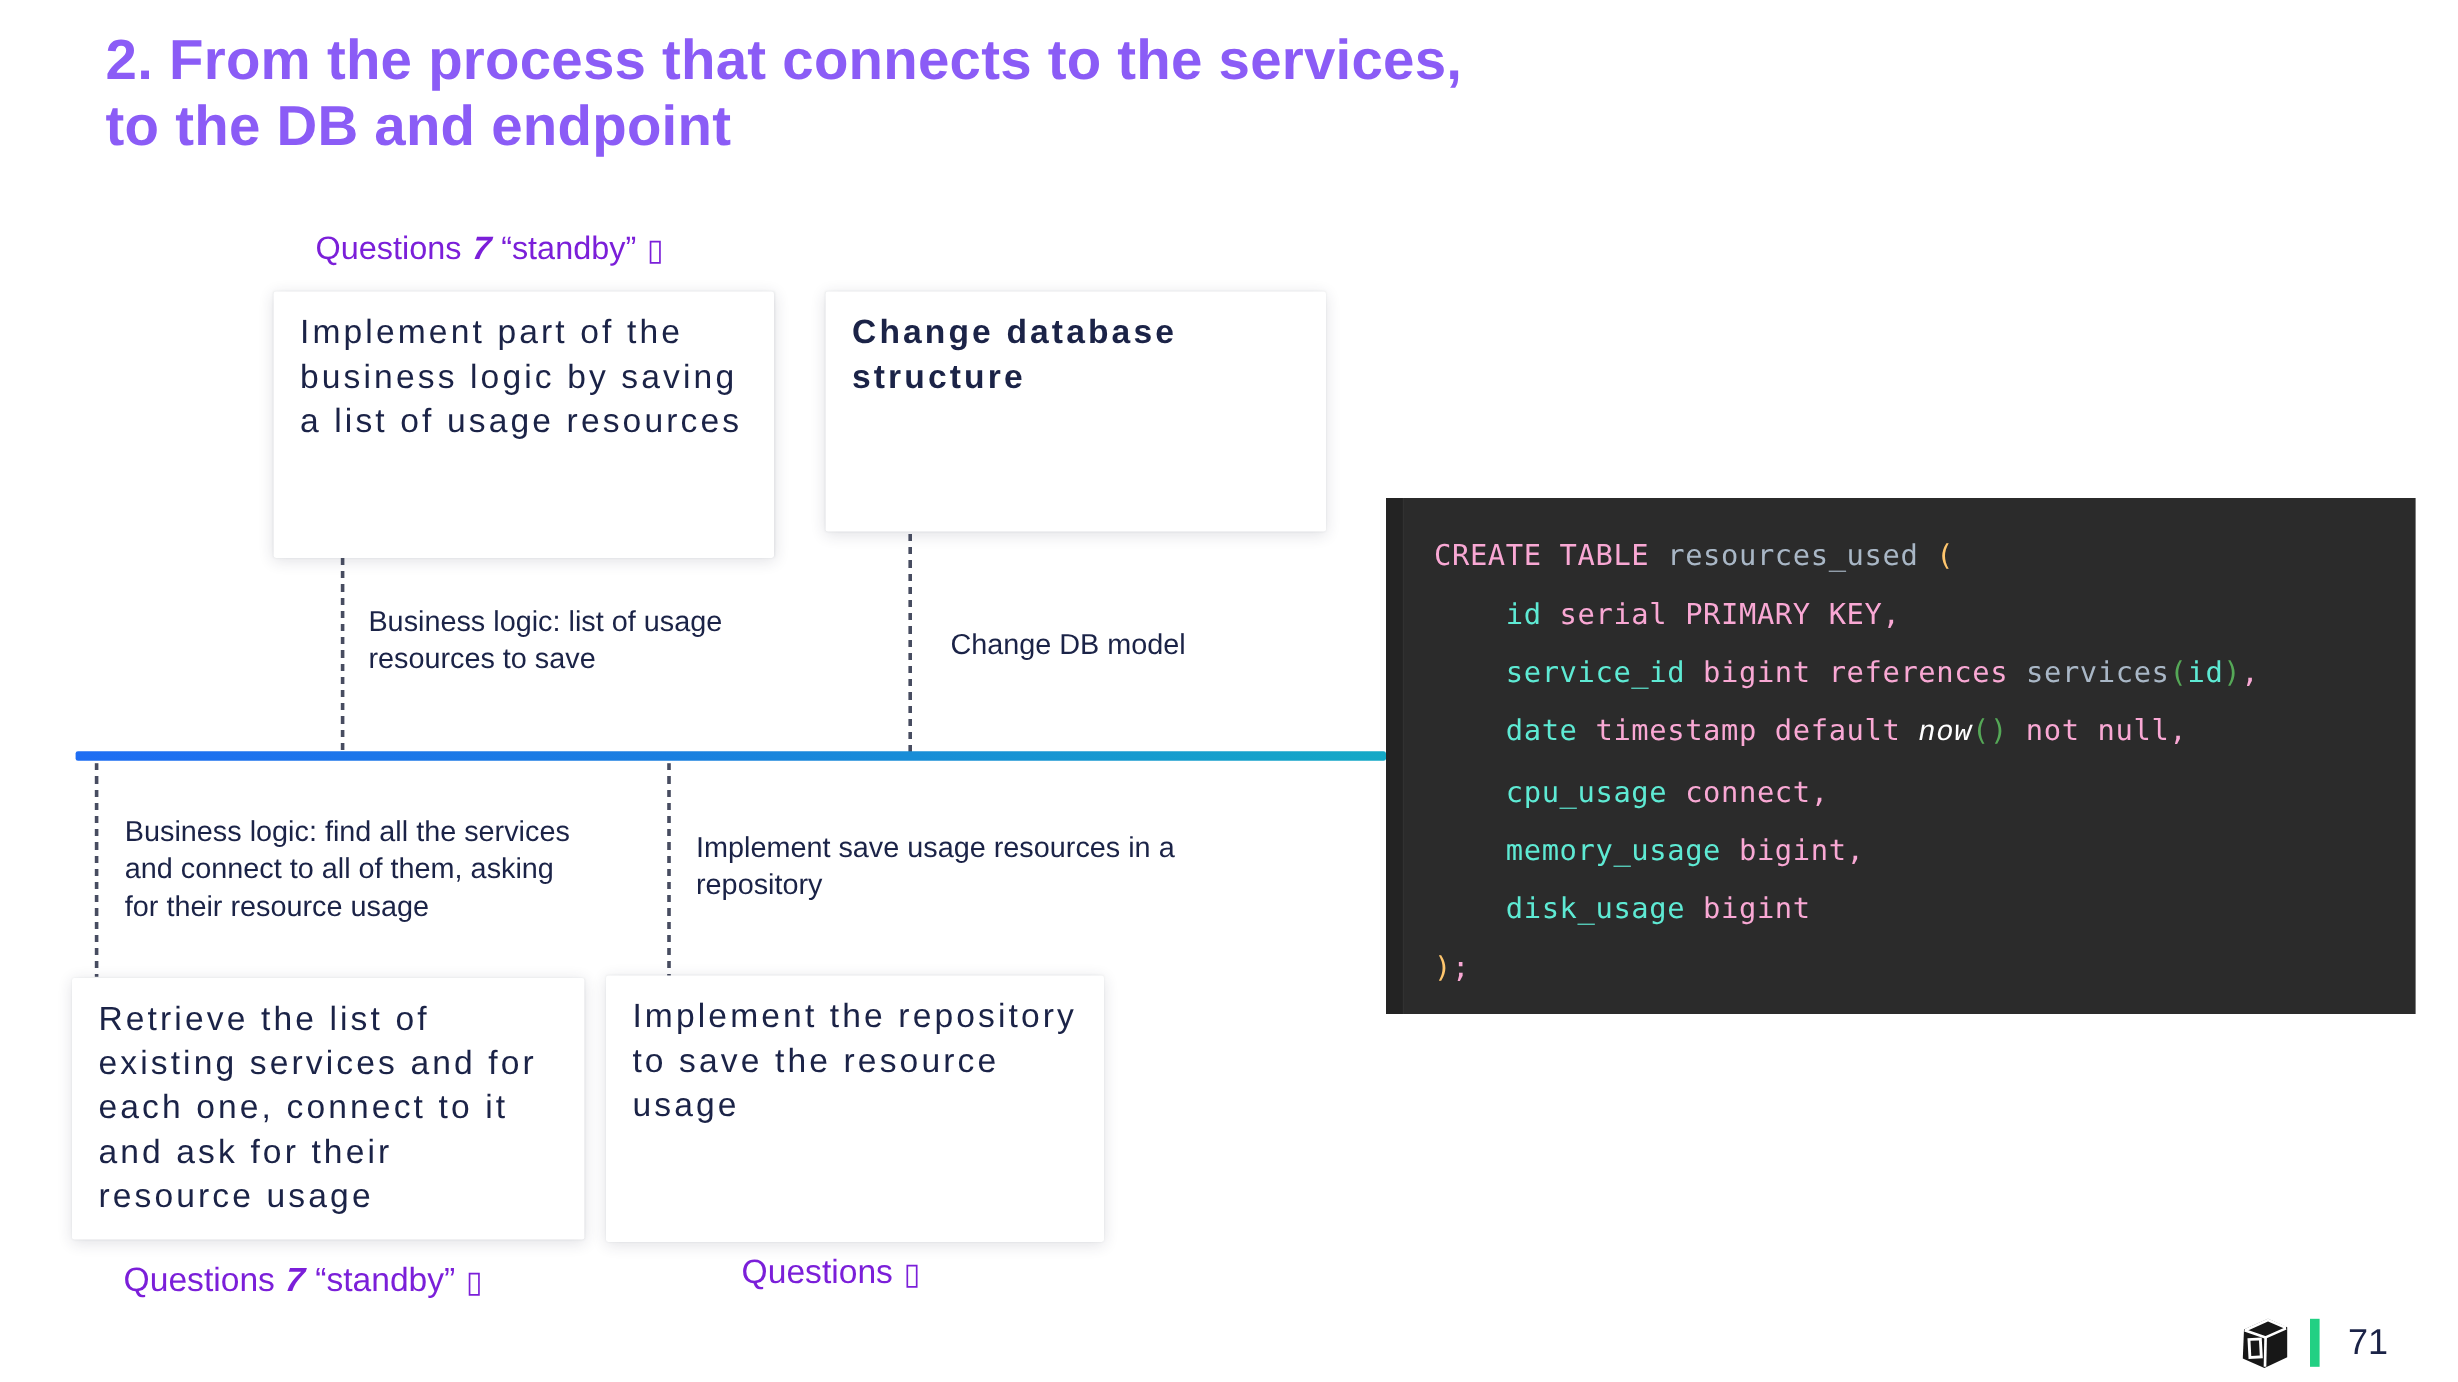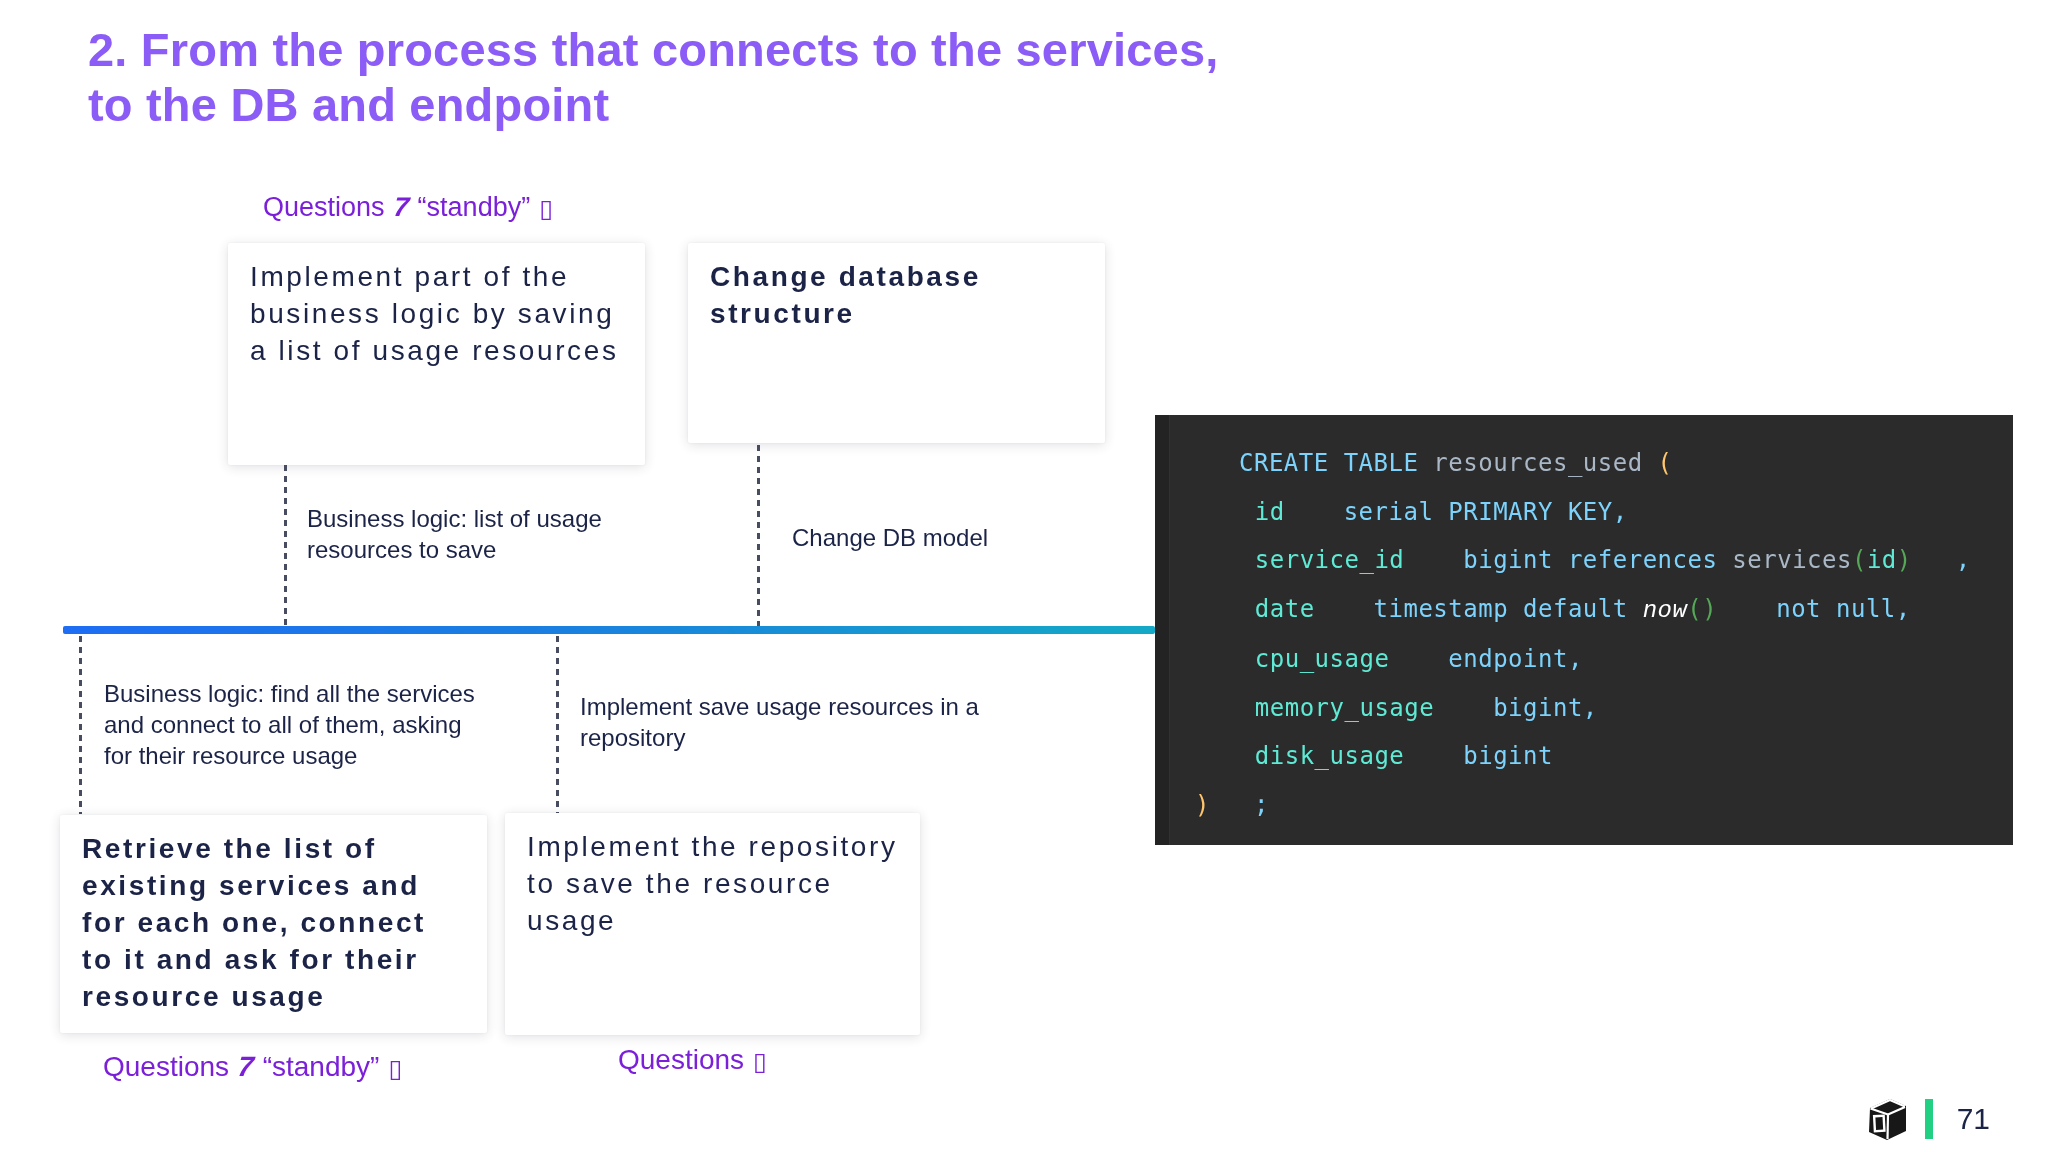--- a/index.html
+++ b/index.html
@@ -45,21 +45,21 @@
     padding:24px 18px 18px 40px;
   }
   .code::before{
     content:"";position:absolute;left:0;top:0;width:14px;height:100%;
     background:#232323;border-right:1px solid #313131;
   }
   .code-line{
     font-family:"DejaVu Sans Mono",monospace;font-size:24px;line-height:48.5px;
     white-space:pre;letter-spacing:.5px;
   }
-  .tok-kw{color:#7dd3fc;margin-left:44px;}
+  .tok-kw{color:#f9a8d4;}
   .tok-fld{color:#5eead4;}
   .tok-plain{color:#a9b7c6;}
   .tok-p1{color:#ffc66d;}
   .tok-p2{color:#55a857;}
   .tok-fn{color:#ffffff;font-style:italic;font-family:Liberation Mono, monospace;}
   
   .footer{position:absolute;right:58px;bottom:10px;display:flex;align-items:center;text-align:center;}
   .logo{width:44px;height:46px;margin-right:16px;}
   .green-bar{width:8px;height:40px;background:#22d083;margin-right:24px;}
   .pagenum{color:#1b2347;font-size:30px;}
@@ -93,21 +93,21 @@
   <div class="lbl" style="left:792px;top:522px;width:320px;">Change DB model</div>
 
   <div class="timeline"></div>
 
   <div class="conn" style="left:79px;top:636px;height:178px;"></div>
   <div class="lbl" style="left:104px;top:678px;width:375px;">Business logic: find all the services and connect to all of them, asking for their resource usage</div>
 
   <div class="conn" style="left:556px;top:636px;height:178px;"></div>
   <div class="lbl" style="left:580px;top:678px;width:410px;margin-top:13px;">Implement save usage resources in a repository</div>
 
-  <div class="card" style="left:60px;top:815px;width:427px;height:218px;font-weight:bold;">
+  <div class="card" style="left:60px;top:815px;width:427px;height:218px;">
     <span>Retrieve the list of existing services and for each one, connect to it and ask for their resource usage</span>
   </div>
 
   <div class="card" style="left:505px;top:813px;width:415px;height:222px;">
     <span>Implement the repository to save the resource usage</span>
   </div>
 
   <div class="qline" style="left:103px;top:1051px;font-size:28px;">
     <span class="sp">Questions</span><span class="glyph7 sp">7</span><span class="sp">“standby”</span><span class="tofu">▯</span>
   </div>
@@ -115,21 +115,21 @@
   <div class="qline" style="left:618px;top:1044px;font-size:28px;">
     <span class="sp">Questions</span><span class="tofu">▯</span>
   </div>
 
   <div class="code">
     <div id="sql-code">
         <div class="code-line"><span class="tok-kw">CREATE TABLE </span><span class="tok-plain">resources_used </span><span class="tok-p1">(</span></div>
         <div class="code-line"><span class="tok-plain">    </span><span class="tok-fld">id </span><span class="tok-kw">serial PRIMARY KEY,</span></div>
         <div class="code-line"><span class="tok-plain">    </span><span class="tok-fld">service_id </span><span class="tok-kw">bigint references </span><span class="tok-plain">services</span><span class="tok-p2">(</span><span class="tok-fld">id</span><span class="tok-p2">)</span><span class="tok-kw">,</span></div>
         <div class="code-line"><span class="tok-plain">    </span><span class="tok-fld">date </span><span class="tok-kw">timestamp default </span><span class="tok-fn">now</span><span class="tok-p2">()</span><span class="tok-kw"> not null,</span></div>
-        <div class="code-line"><span class="tok-plain">    </span><span class="tok-fld">cpu_usage </span><span class="tok-kw">endpoint,</span></div>
+        <div class="code-line"><span class="tok-plain">    </span><span class="tok-fld">cpu_usage </span><span class="tok-kw">connect,</span></div>
         <div class="code-line"><span class="tok-plain">    </span><span class="tok-fld">memory_usage </span><span class="tok-kw">bigint,</span></div>
         <div class="code-line"><span class="tok-plain">    </span><span class="tok-fld">disk_usage </span><span class="tok-kw">bigint</span></div>
         <div class="code-line"><span class="tok-p1">)</span><span class="tok-kw">;</span></div>
       </div>
   </div>
 
   <div class="footer">
     <svg class="logo" viewBox="0 0 44 46">
       <polygon points="5,12 25,3 41,10 41,35 22,44 4,36" fill="#171717"></polygon>
       <polyline points="6,12.5 25,4 40,10.5" fill="none" stroke="#ffffff" stroke-width="2.2" stroke-linejoin="round"></polyline>

